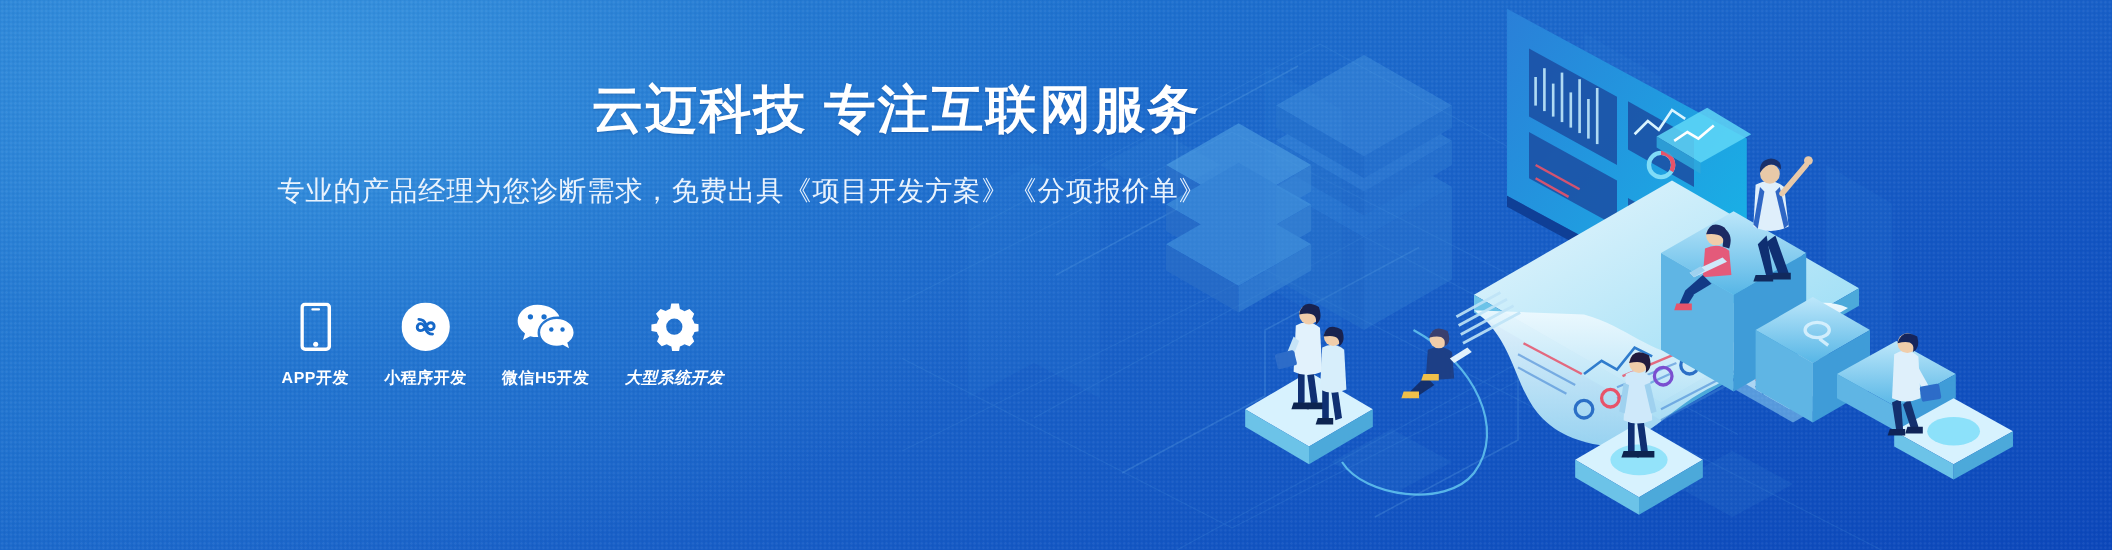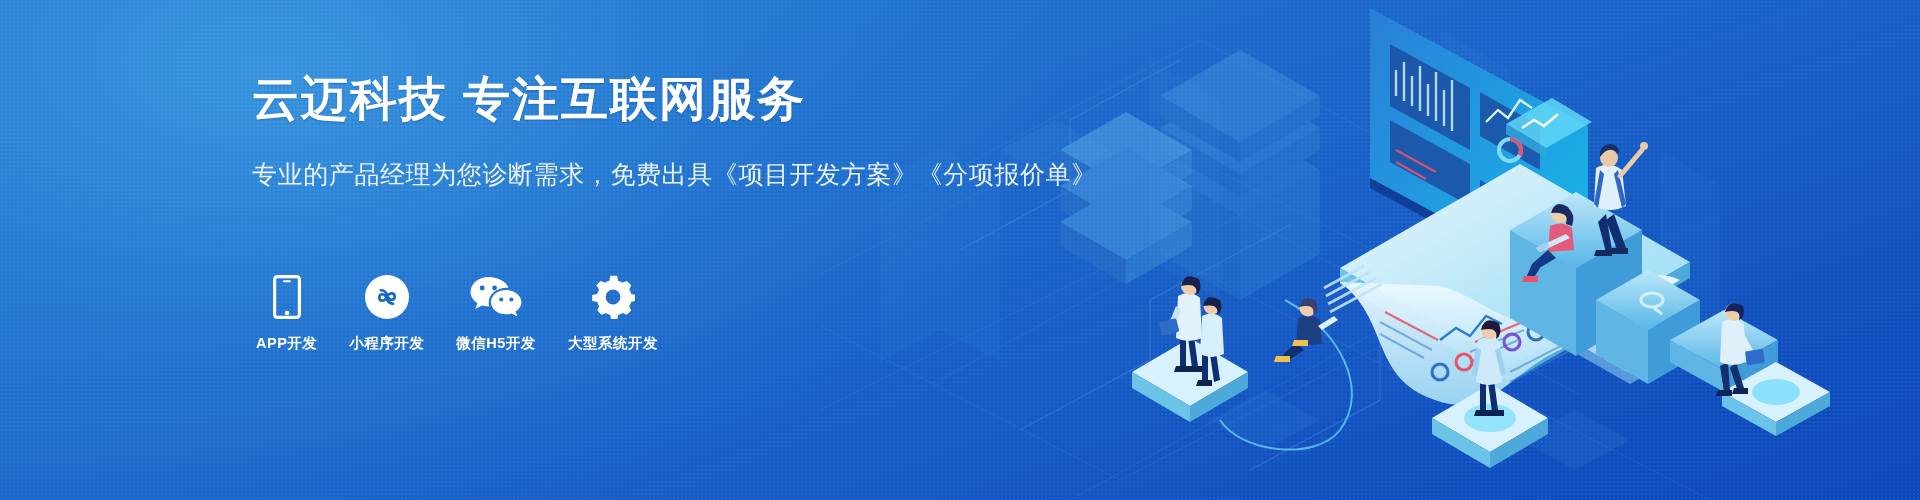--- a/index.html
+++ b/index.html
@@ -28,33 +28,34 @@
     position:absolute;right:0;top:0;width:1100px;height:500px;
     opacity:.5;pointer-events:none;
   }
 
   
   .copy{position:absolute;left:252px;top:72px;width:840px;z-index:6;}
   .headline{
     font-size:47px;line-height:1.16;font-weight:bold;color:#ffffff;
     letter-spacing:2px;margin:0 0 26px 0;white-space:nowrap;
     text-shadow:0 1px 2px rgba(3,40,100,.28);
+    text-align:right;
   }
   .sub{
     font-size:25px;line-height:1.72;color:#eaf3fd;font-weight:400;
     letter-spacing:.6px;margin:0;white-space:nowrap;
   }
   .sub .ln{display:block;}
 
   
   .services{
     position:absolute;left:256px;top:274px;display:flex;align-items:flex-start;z-index:6;
   }
   .svc{display:flex;flex-direction:column;align-items:center;margin-right:32px;}
-  .svc:last-child{margin-right:16px;}
+  .svc:last-child{margin-right:16px;font-style:italic;}
   .svc-ico{height:46px;display:flex;align-items:center;justify-content:center;margin-bottom:14px;}
   .svc-ico svg{display:block;}
   .svc-label{
     font-size:14.5px;color:#ffffff;font-weight:bold;letter-spacing:.5px;white-space:nowrap;
   }
 
   
   .illus{position:absolute;left:1040px;top:0;width:880px;height:500px;z-index:4;}
   .illus svg{display:block;}
 </style>

